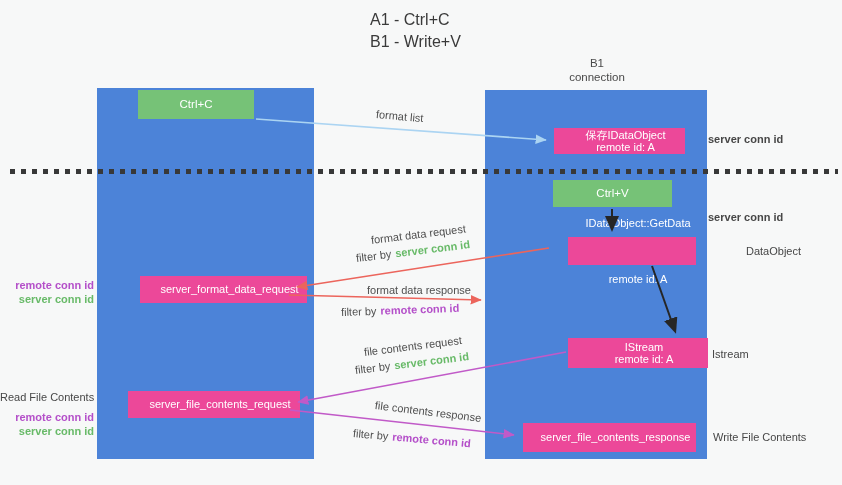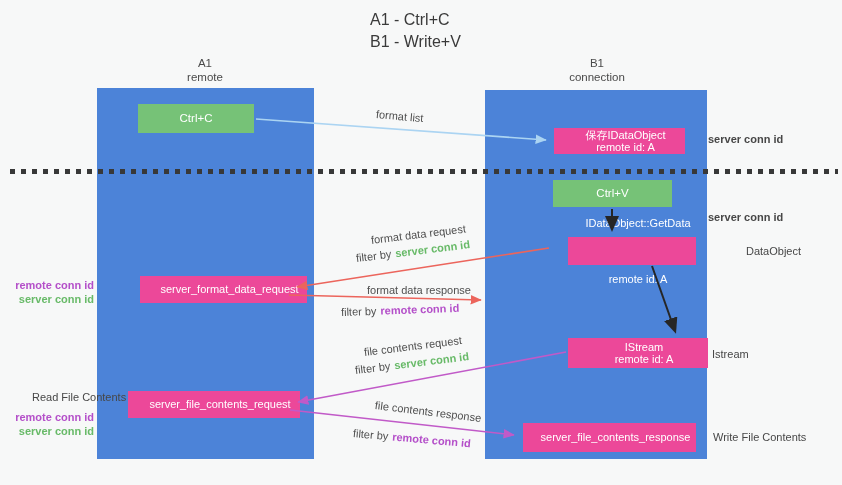--- a/index.html
+++ b/index.html
@@ -37,35 +37,31 @@
 </head>
 <body>
 
 <div class="stage">
 
   <div class="title">
     <div>A1 - Ctrl+C</div>
     <div>B1 - Write+V</div>
   </div>
 
-  <div class="col-header" style="left:145px;top:57px;">
-    <div>A1</div>
-    <div>remote</div>
-  </div>
   <div class="col-header" style="left:537px;top:57px;">
     <div>B1</div>
     <div>connection</div>
   </div>
 
   <div class="lifeline left"></div>
   <div class="lifeline right"></div>
 
   <div class="divider"></div>
 
-  <div class="node green-node" style="left:138px;top:104px;width:116px;height:29px;font-size:11.5px;">
+  <div class="node green-node" style="left:138px;top:90px;width:116px;height:29px;font-size:11.5px;">
     <div>Ctrl+C</div>
   </div>
 
   <div class="node orange-node" style="left:554px;top:128px;width:119px;height:26px;">
     <div>保存IDataObject</div>
     <div>remote id: A</div>
   </div>
 
   <div class="node green-node" style="left:553px;top:180px;width:119px;height:27px;font-size:11.5px;">
     <div>Ctrl+V</div>
@@ -131,21 +127,21 @@
   </div>
 
   <div class="side-label green-text" style="left:708px;top:133px;font-weight:bold;">server conn id</div>
   <div class="side-label green-text" style="left:708px;top:211px;font-weight:bold;">server conn id</div>
   <div class="side-label" style="left:712px;top:245px;padding-left:34px;">DataObject</div>
   <div class="side-label" style="left:712px;top:348px;">Istream</div>
   <div class="side-label" style="left:713px;top:431px;">Write File Contents</div>
 
   <div class="left-label purple-text" style="top:279px;">remote conn id</div>
   <div class="left-label green-text" style="top:293px;">server conn id</div>
-  <div class="left-label" style="top:391px;color:#474747;padding-left:32px;">Read File Contents</div>
+  <div class="left-label" style="top:391px;color:#474747;">Read File Contents</div>
   <div class="left-label purple-text" style="top:411px;">remote conn id</div>
   <div class="left-label green-text" style="top:425px;">server conn id</div>
 
   <svg class="arrows" width="842" height="485">
     <defs>
       <marker id="m-blue" markerWidth="8" markerHeight="8" refX="6.5" refY="3" orient="auto">
         <path d="M0,0 L7,3 L0,6 z" fill="#abd4f2"></path>
       </marker>
       <marker id="m-red" markerWidth="8" markerHeight="8" refX="6.5" refY="3" orient="auto">
         <path d="M0,0 L7,3 L0,6 z" fill="#ec655c"></path>

